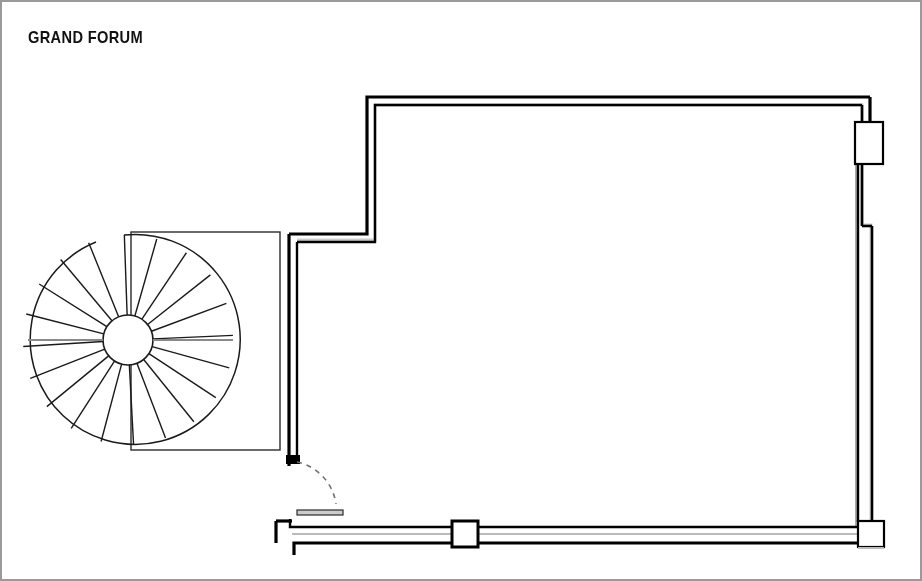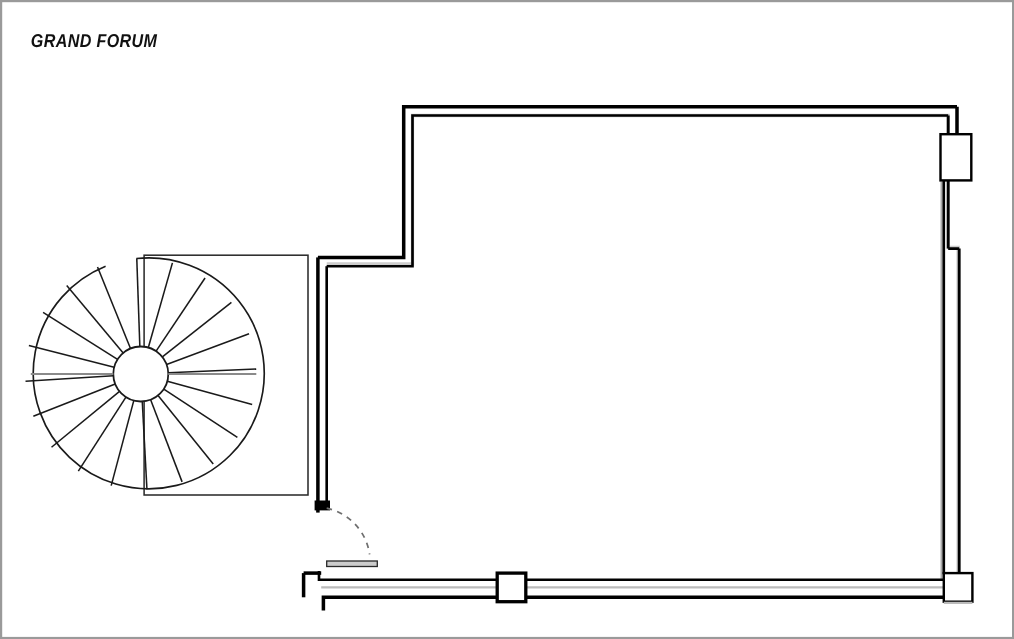--- a/index.html
+++ b/index.html
@@ -9,21 +9,20 @@
     padding: 0;
     background: #ffffff;
     font-family: "Liberation Sans", sans-serif;
   }
   #plan-root {
     position: relative;
     width: 922px;
     height: 581px;
     background: #ffffff;
     overflow: hidden;
-    font-style: italic;
   }
   
   #plan-frame {
     position: absolute;
     left: 0; top: 0;
     width: 922px;
     height: 581px;
     border: 2px solid #9a9a9a;
     pointer-events: none;
   }

